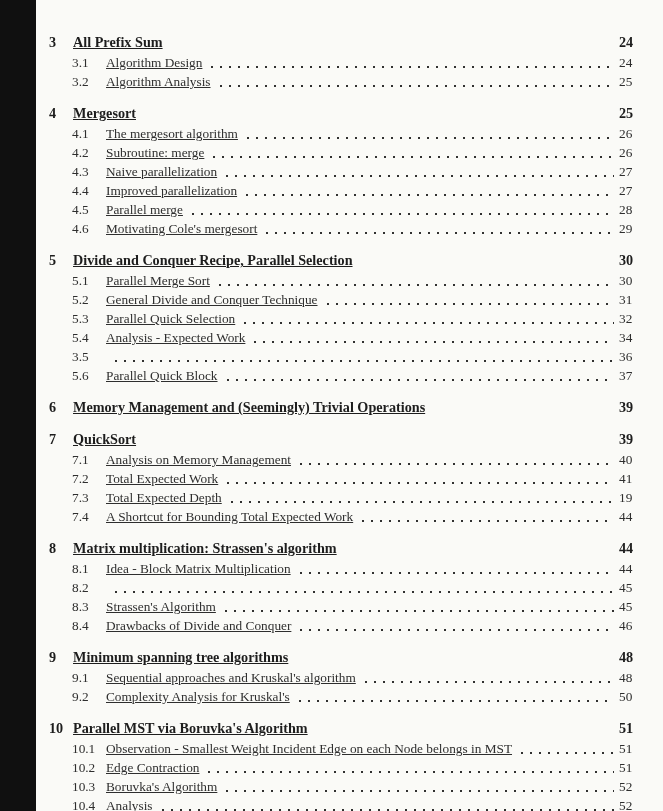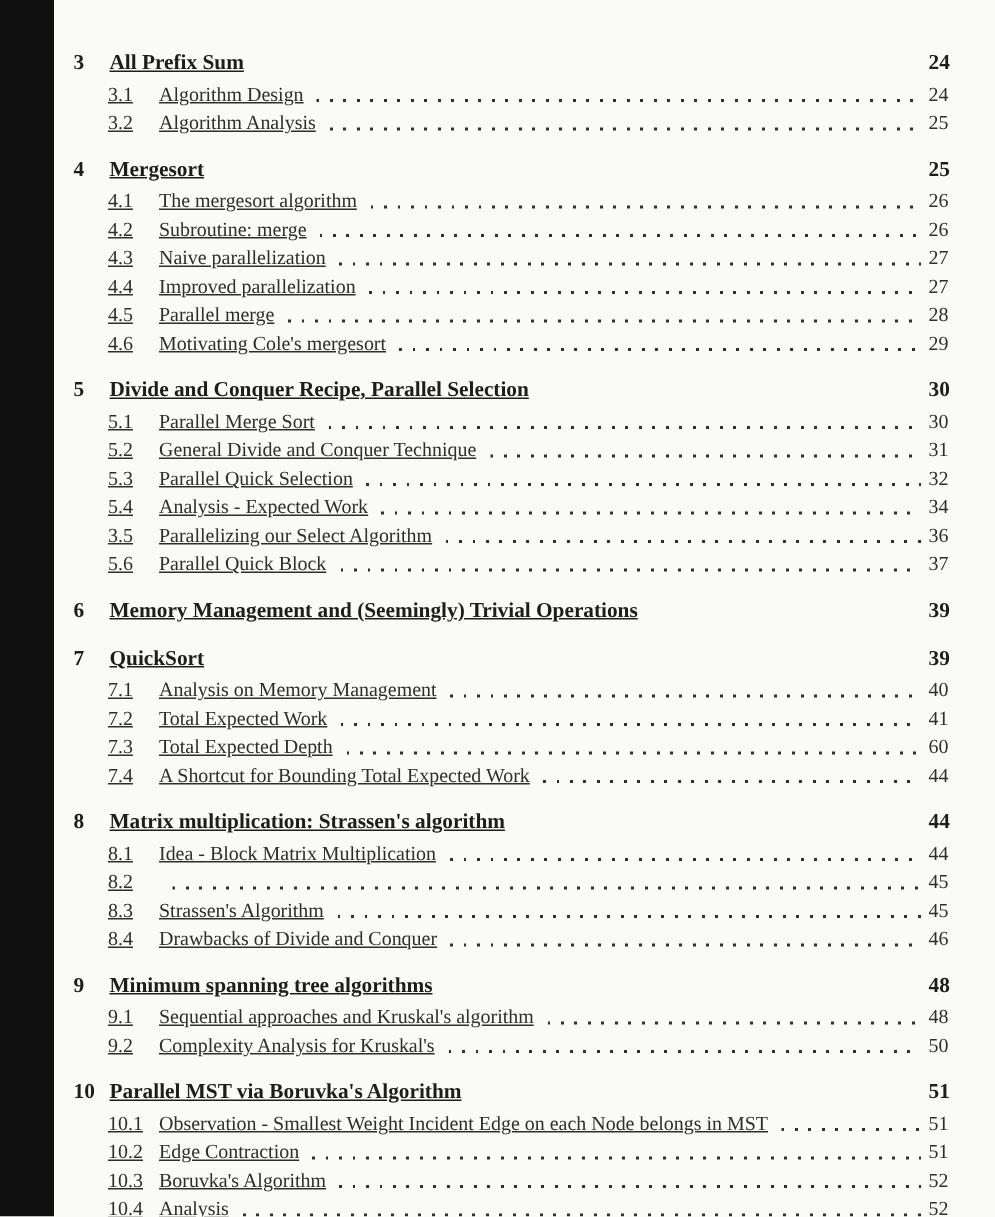--- a/index.html
+++ b/index.html
@@ -34,21 +34,21 @@
     font-size: 14.2px;
     color: #1d1d1d;
     margin-bottom: 1px;
   }
   .section-row .num { display: inline-block; min-width: 24px; }
   .sub-row {
     font-size: 13.3px;
     padding-left: 23px;
     color: #2e2e2e;
   }
-  .sub-row .num { display: inline-block; min-width: 34px; text-decoration: underline; }
+  .sub-row .num { display: inline-block; min-width: 34px; }
   .title { flex: 0 0 auto; text-decoration: underline; }
   .spacer { flex: 1 1 auto; }
   .leader {
     flex: 1 1 auto;
     align-self: flex-end;
     height: 2px;
     margin: 0 5px 4px 9px;
     background-image: repeating-linear-gradient(
       to right,
       #303030 0, #303030 1.7px,
@@ -156,21 +156,20 @@
         <span class="page">32</span>
       </div>
       <div class="row sub-row">
         <span class="num">5.4</span>
         <span class="title">Analysis - Expected Work</span>
         <span class="leader"></span>
         <span class="page">34</span>
       </div>
       <div class="row sub-row">
         <span class="num">3.5</span>
-        <span class="title">Parallelizing our Select Algorithm</span>
         <span class="leader"></span>
         <span class="page">36</span>
       </div>
       <div class="row sub-row">
         <span class="num">5.6</span>
         <span class="title">Parallel Quick Block</span>
         <span class="leader"></span>
         <span class="page">37</span>
       </div>
     </div>
@@ -198,21 +197,21 @@
       <div class="row sub-row">
         <span class="num">7.2</span>
         <span class="title">Total Expected Work</span>
         <span class="leader"></span>
         <span class="page">41</span>
       </div>
       <div class="row sub-row">
         <span class="num">7.3</span>
         <span class="title">Total Expected Depth</span>
         <span class="leader"></span>
-        <span class="page">60</span>
+        <span class="page">19</span>
       </div>
       <div class="row sub-row">
         <span class="num">7.4</span>
         <span class="title">A Shortcut for Bounding Total Expected Work</span>
         <span class="leader"></span>
         <span class="page">44</span>
       </div>
     </div>
     <div class="section">
       <div class="row section-row">

